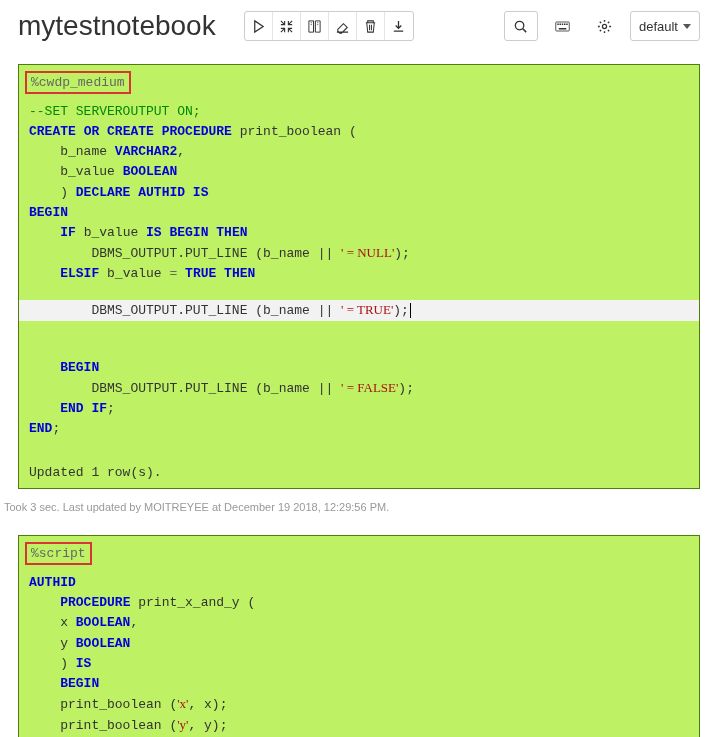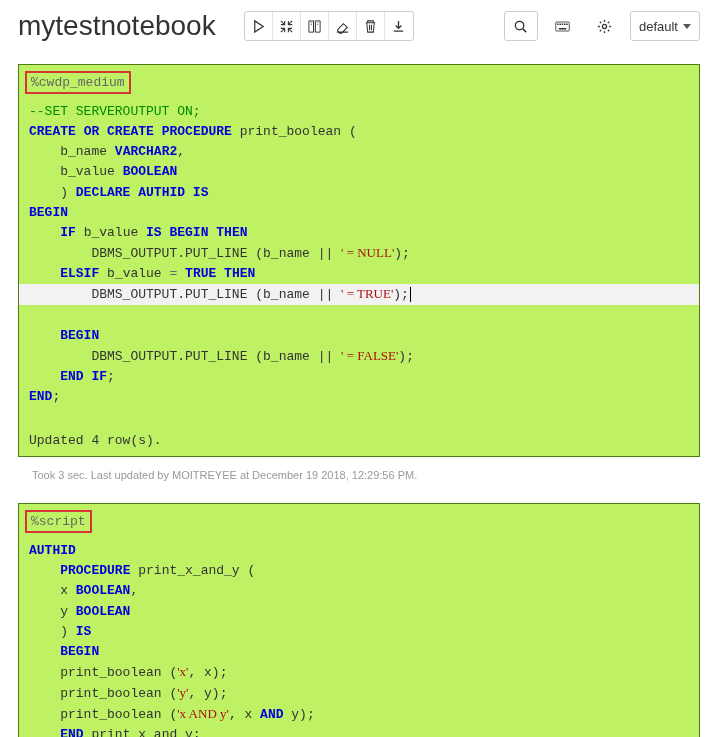--- a/index.html
+++ b/index.html
@@ -97,34 +97,34 @@
       white-space: pre;
       color: #333;
     }
     .kw { color: #0000dd; font-weight: bold; }
     .comment { color: #008800; text-align: center; }
     .str { color: #aa1111; font-family: Liberation Serif, serif; }
     .op { color: #666; }
     .hl-line {
       background: #f2f2f2;
       display: block;
-      margin: 0 -10px;
+      margin: 16px -10px;
       padding: 0 10px;
     }
     .output {
       font-family: Menlo, Consolas, "Courier New", monospace;
       font-size: 13px;
       padding: 12px 10px 8px;
       color: #333;
       border-top: none;
     }
     .status {
       font-size: 11px;
       color: #999;
-      padding: 4px 32px 14px;
+      padding: 4px 4px 14px;
     }
     .cursor-caret {
       display: inline-block;
       width: 0;
       border-left: 1px solid #000;
       height: 15px;
       vertical-align: middle;
       margin-left: 1px;
     }
     svg { width: 15px; height: 15px; }
@@ -208,21 +208,21 @@
     ) <span class="kw">DECLARE</span> <span class="kw">AUTHID</span> <span class="kw">IS</span>
 <span class="kw">BEGIN</span>
     <span class="kw">IF</span> b_value <span class="kw">IS</span> <span class="kw">BEGIN</span> <span class="kw">THEN</span>
         DBMS_OUTPUT.PUT_LINE (b_name || <span class="str">' = NULL'</span>);
     <span class="kw">ELSIF</span> b_value <span class="op">=</span> <span class="kw">TRUE</span> <span class="kw">THEN</span>
 <span class="hl-line">        DBMS_OUTPUT.PUT_LINE (b_name || <span class="str">' = TRUE'</span>);<span class="cursor-caret"></span></span>
     <span class="kw">BEGIN</span>
         DBMS_OUTPUT.PUT_LINE (b_name || <span class="str">' = FALSE'</span>);
     <span class="kw">END</span> <span class="kw">IF</span>;
 <span class="kw">END</span>;</div>
-  <div class="output">Updated 4 row(s).</div>
+  <div class="output">Updated 1 row(s).</div>
 </div>
 <div class="status">Took 3 sec. Last updated by MOITREYEE at December 19 2018, 12:29:56 PM.</div>
 
 <div class="paragraph" style="border-bottom:none;">
   <span class="interpreter-tag">%script</span>
   <div class="code-area" id="code2"><span class="kw">AUTHID</span>
     <span class="kw">PROCEDURE</span> print_x_and_y (
     x <span class="kw">BOOLEAN</span>,
     y <span class="kw">BOOLEAN</span>
     ) <span class="kw">IS</span>

